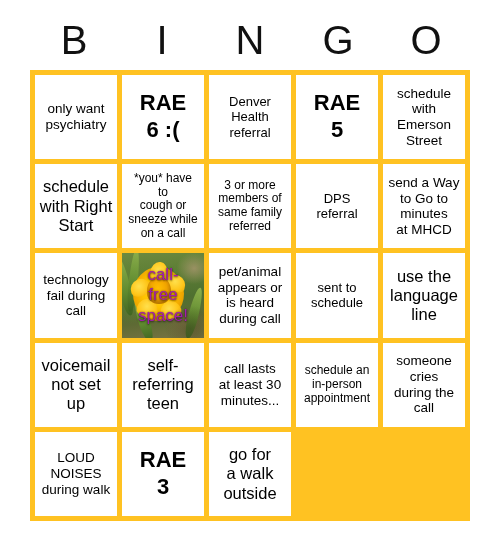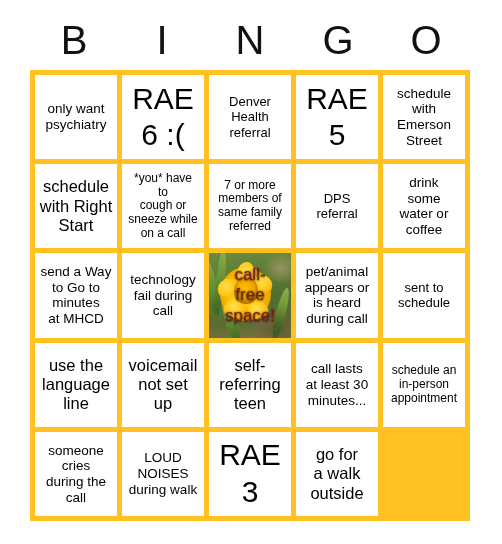--- a/index.html
+++ b/index.html
@@ -74,21 +74,21 @@
   .cell-text {
     display: block;
     width: 100%;
     color: #000000;
     line-height: 1.14;
     word-wrap: break-word;
     white-space: pre-line;
   }
 
   
-  .size-xl   { font-size: 30px; line-height: 1.22; }
+  .size-xl   { font-size: 22px; line-height: 1.22; font-weight: bold; }
   .size-lg   { font-size: 13px; line-height: 1.18; }
   .size-md   { font-size: 16.5px; line-height: 1.17; }
   .size-sm   { font-size: 13.5px; line-height: 1.16; }
   .size-xs   { font-size: 12px; line-height: 1.15; }
 
   
   .free-cell {
     padding: 0;
   }
   .free-photo {
@@ -146,21 +146,21 @@
     height: 44%;
     background: radial-gradient(ellipse at 60% 60%, rgba(60,70,30,0.55) 0%, rgba(60,70,30,0) 72%);
   }
   .free-text {
     position: absolute;
     inset: 0;
     display: flex;
     align-items: center;
     justify-content: center;
     text-align: center;
-    color: #7f1d1d;
+    color: #a21caf;
     font-size: 17px;
     line-height: 1.2;
     font-weight: 400;
     text-shadow:
       0 0 2px rgba(0,0,0,0.55),
       0 1px 2px rgba(0,0,0,0.45);
     padding: 8px 2px;
     white-space: pre-line;
     box-sizing: border-box;
   }
@@ -208,34 +208,28 @@
 Start</span>
       </div>
       <div class="bingo-cell">
         <span class="cell-text size-xs">*you* have
 to
 cough or
 sneeze while
 on a call</span>
       </div>
       <div class="bingo-cell">
-        <span class="cell-text size-xs">7 or more
+        <span class="cell-text size-xs">3 or more
 members of
 same family
 referred</span>
       </div>
       <div class="bingo-cell">
         <span class="cell-text size-lg">DPS
 referral</span>
-      </div>
-      <div class="bingo-cell">
-        <span class="cell-text size-sm">drink
-some
-water or
-coffee</span>
       </div>
       <div class="bingo-cell">
         <span class="cell-text size-sm">send a Way
 to Go to
 minutes
 at MHCD</span>
       </div>
       <div class="bingo-cell">
         <span class="cell-text size-sm">technology
 fail during

